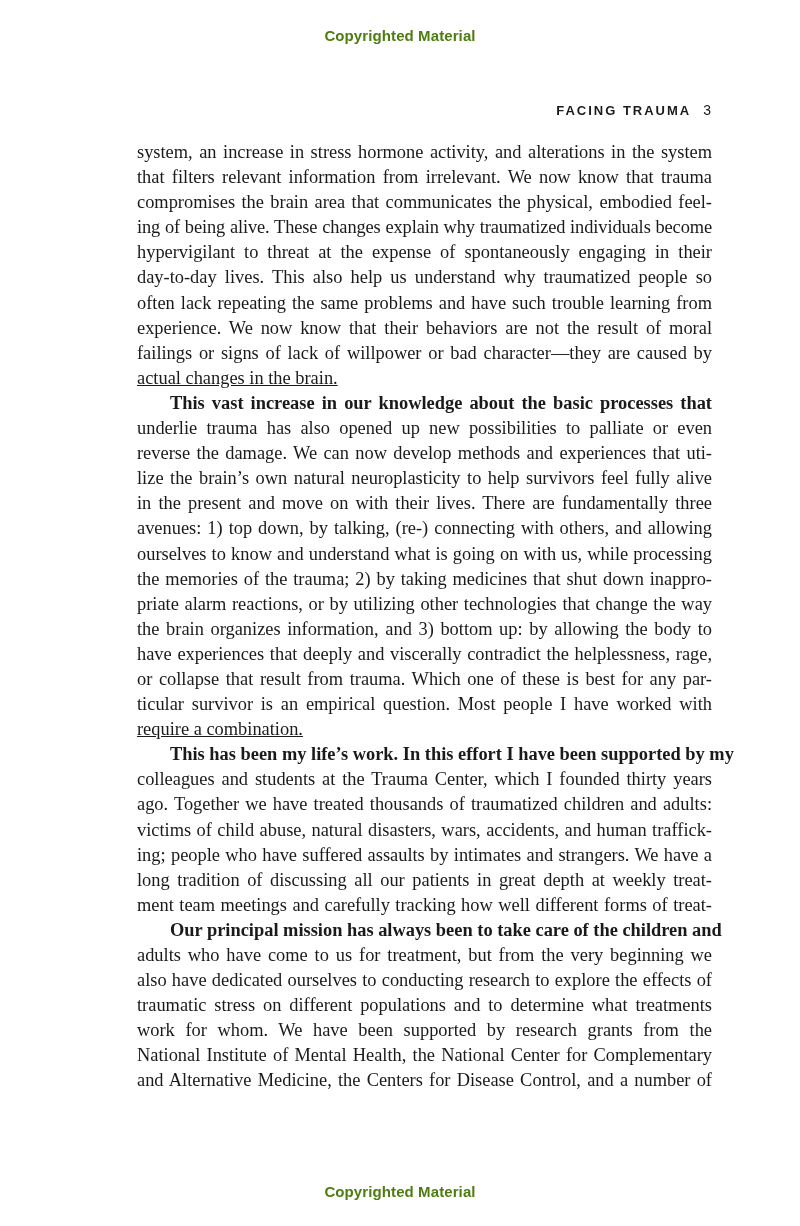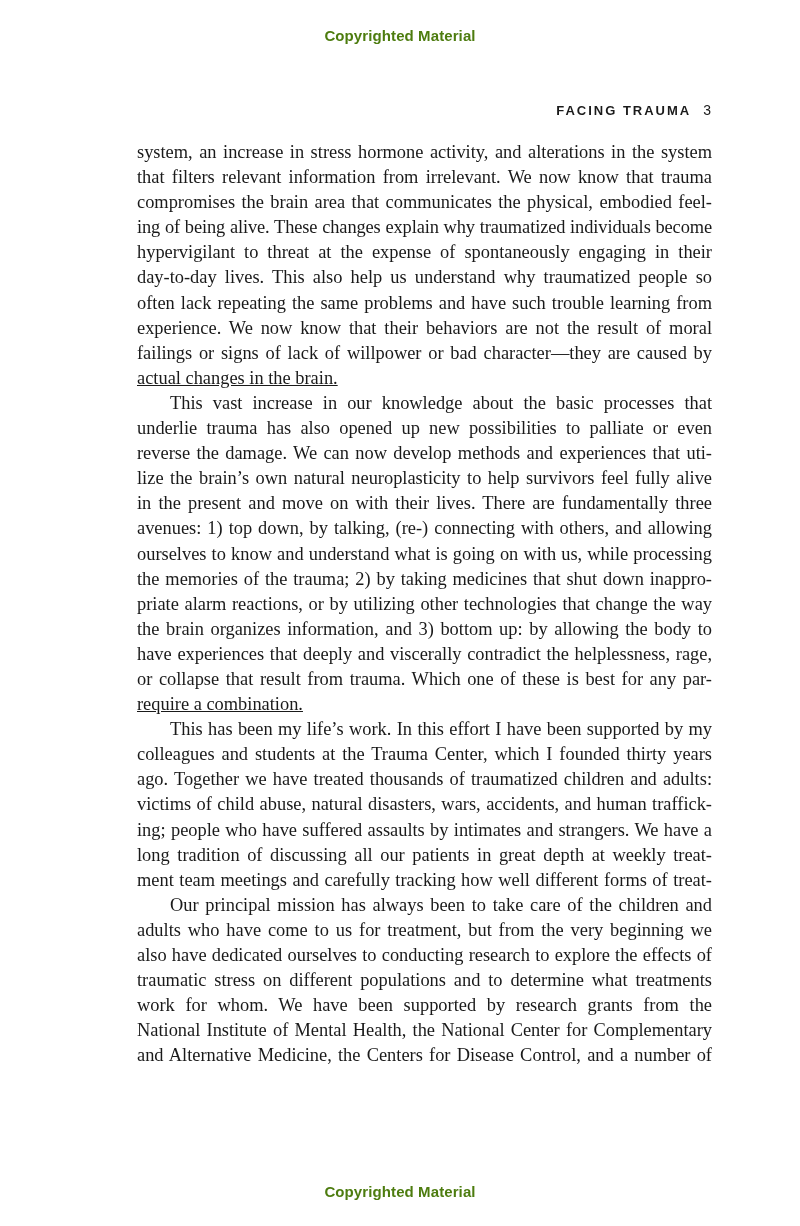--- a/index.html
+++ b/index.html
@@ -62,20 +62,21 @@
       text-align: justify;
       text-align-last: justify;
       overflow: visible;
     }
     .line.last {
       text-align-last: left;
       text-decoration: underline;
     }
     .line.indent {
       padding-left: 33px;
+      font-weight: bold;
     }
   </style>
 </head>
 <body>
 
 <div class="watermark top">Copyrighted Material</div>
 
 <div class="running-head">
   <span>FACING TRAUMA</span>
   <span class="page-num">3</span>
@@ -97,20 +98,21 @@
     <div class="line">reverse the damage. We can now develop methods and experiences that uti-</div>
     <div class="line">lize the brain’s own natural neuroplasticity to help survivors feel fully alive</div>
     <div class="line">in the present and move on with their lives. There are fundamentally three</div>
     <div class="line">avenues: 1) top down, by talking, (re-) connecting with others, and allowing</div>
     <div class="line">ourselves to know and understand what is going on with us, while processing</div>
     <div class="line">the memories of the trauma; 2) by taking medicines that shut down inappro-</div>
     <div class="line">priate alarm reactions, or by utilizing other technologies that change the way</div>
     <div class="line">the brain organizes information, and 3) bottom up: by allowing the body to</div>
     <div class="line">have experiences that deeply and viscerally contradict the helplessness, rage,</div>
     <div class="line">or collapse that result from trauma. Which one of these is best for any par-</div>
+    <div class="line">ticular survivor is an empirical question. Most people I have worked with</div>
     <div class="line last">require a combination.</div>
     <div class="line indent">This has been my life’s work. In this effort I have been supported by my</div>
     <div class="line">colleagues and students at the Trauma Center, which I founded thirty years</div>
     <div class="line">ago. Together we have treated thousands of traumatized children and adults:</div>
     <div class="line">victims of child abuse, natural disasters, wars, accidents, and human traffick-</div>
     <div class="line">ing; people who have suffered assaults by intimates and strangers. We have a</div>
     <div class="line">long tradition of discussing all our patients in great depth at weekly treat-</div>
     <div class="line">ment team meetings and carefully tracking how well different forms of treat-</div>
     <div class="line indent">Our principal mission has always been to take care of the children and</div>
     <div class="line">adults who have come to us for treatment, but from the very beginning we</div>

